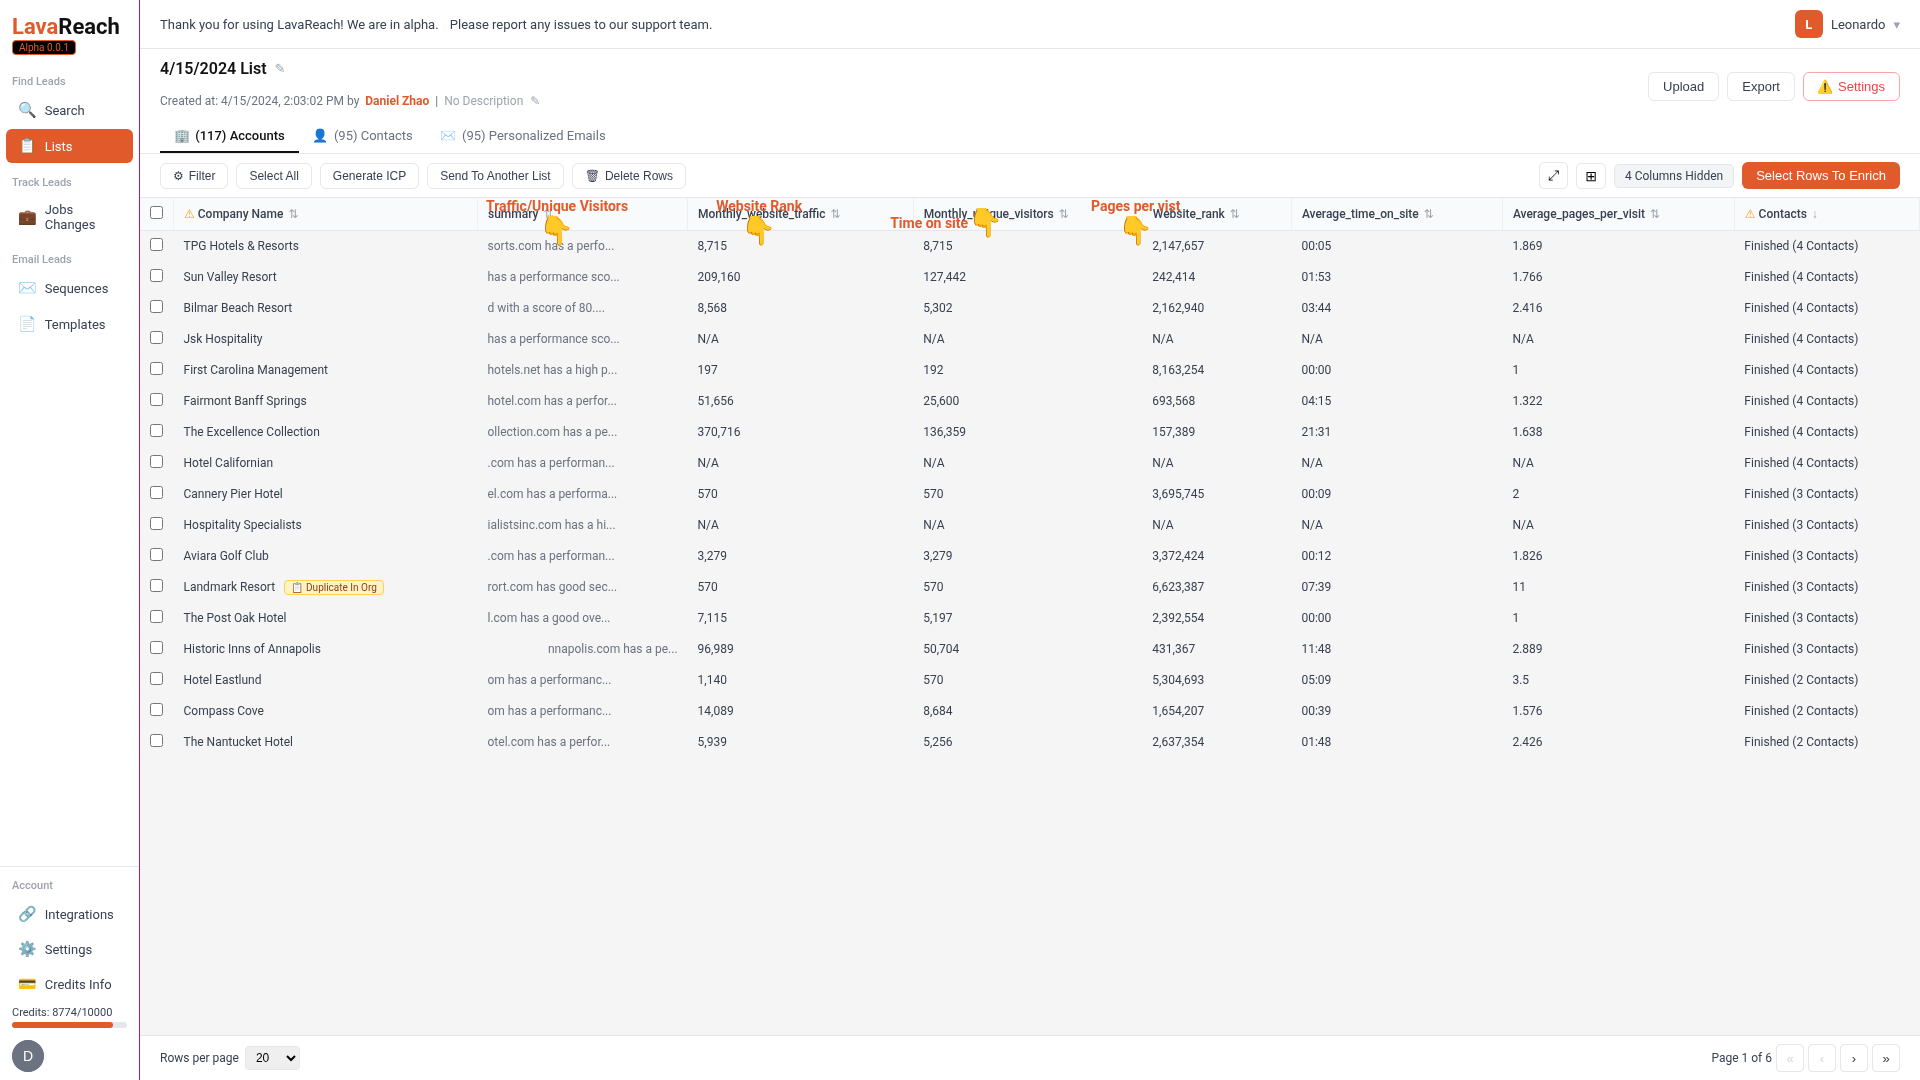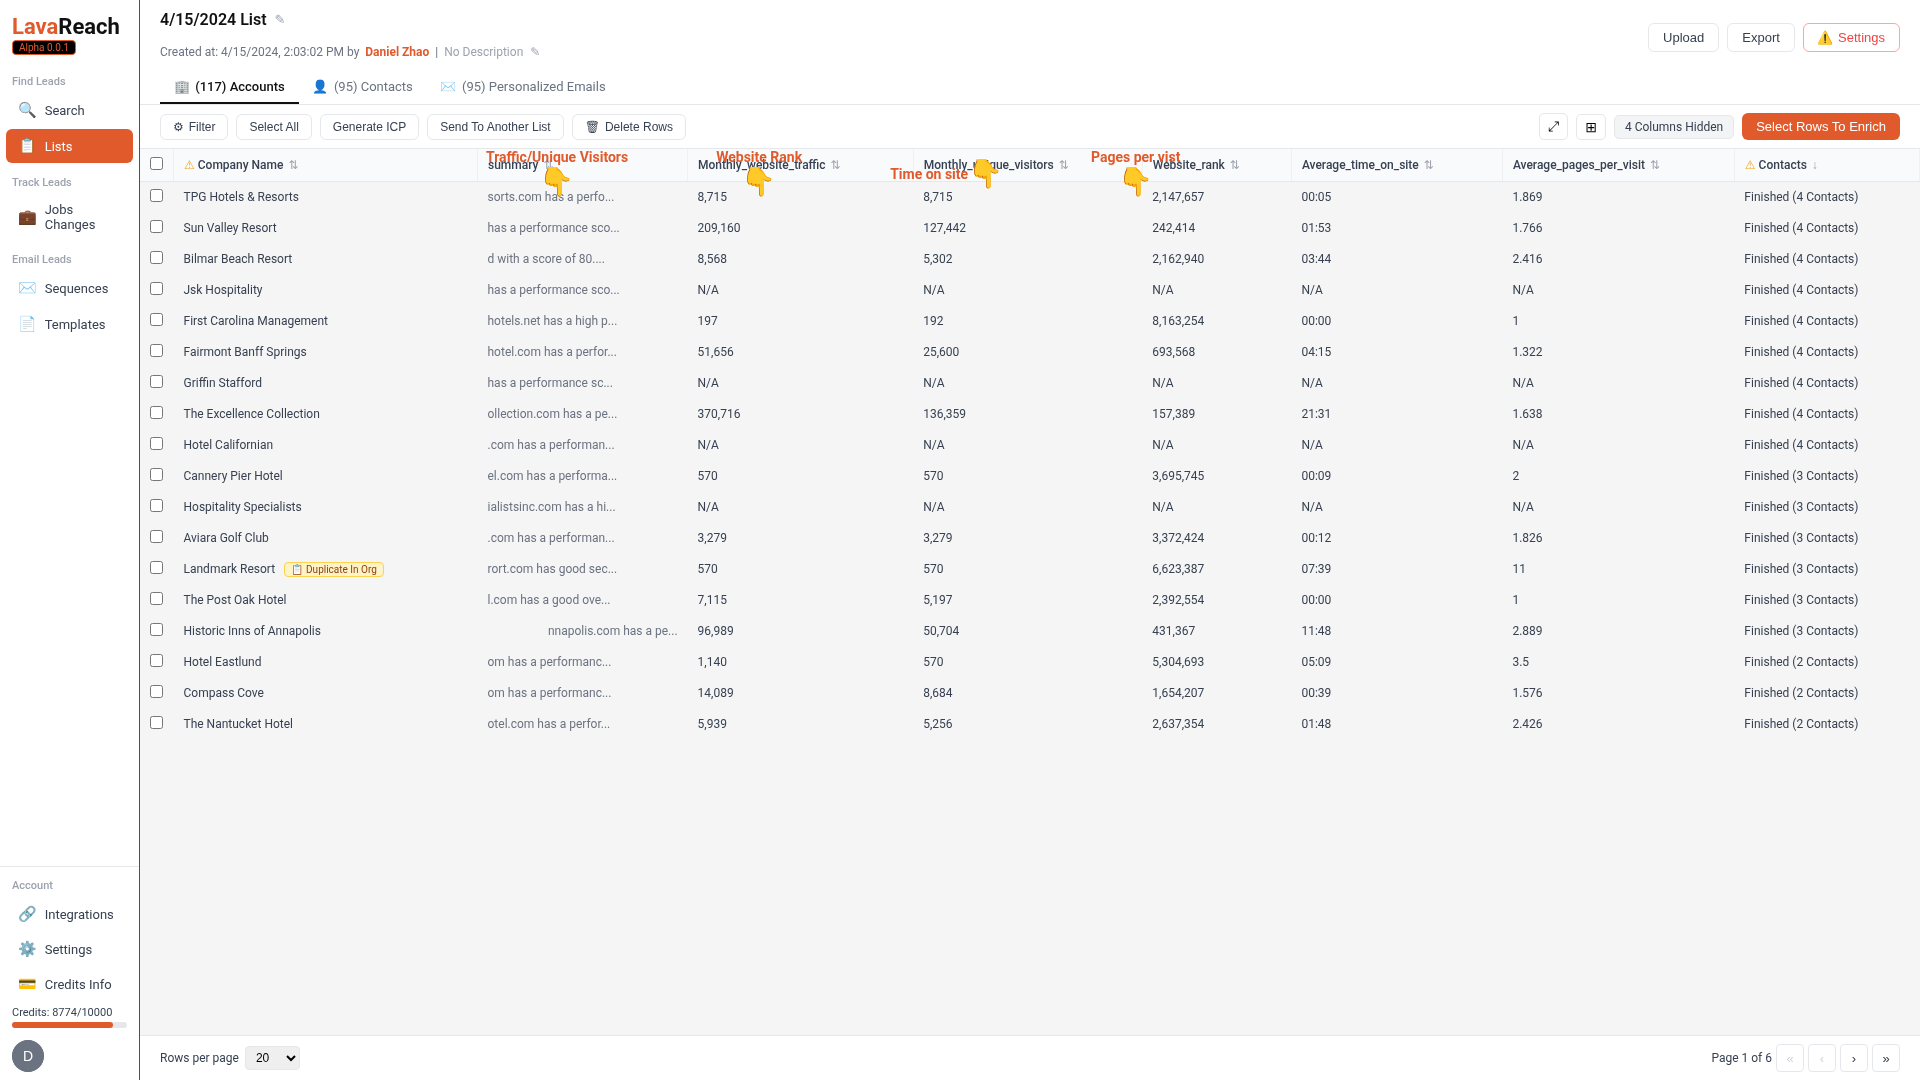--- a/index.html
+++ b/index.html
@@ -138,20 +138,32 @@
       <svg width="32" height="32" viewBox="0 0 32 32">
         <circle cx="16" cy="16" r="16" fill="#6b7280"></circle>
         <text x="16" y="21" text-anchor="middle" fill="#fff" font-size="14" font-family="sans-serif">D</text>
       </svg>
     </div>
   </div>
 </div>
 
 <div id="main">
 
+  <div class="top-banner">
+    <span>Thank you for using LavaReach! We are in alpha.</span>
+    &nbsp;
+    <span>Please report any issues to our support team.</span>
+    <div style="margin-left:auto;">
+      <div style="display:flex;align-items:center;gap:8px;">
+        <div class="user-avatar">L</div>
+        <span>Leonardo</span>
+        <span style="color:#9ca3af;">▾</span>
+      </div>
+    </div>
+  </div>
 
   <div class="page-header">
     <div class="page-title-row">
       <div style="display:flex;flex-direction:column;gap:16px;">
         <div style="display:flex;align-items:center;gap:8px;">
           <span class="page-title">4/15/2024 List</span>
           <span style="color:#9ca3af;cursor:pointer;">✎</span>
         </div>
         <div class="page-meta">
           <span>Created at: 4/15/2024, 2:03:02 PM by</span>
@@ -371,36 +383,20 @@
       <td>693,568</td>
       <td>04:15</td>
       <td>1.322</td>
       <td><span class="contacts-badge">Finished (4 Contacts)</span></td>
     </tr>
           <tr>
       <td class="cb-cell">
         <input type="checkbox" style="">
       </td>
       <td>
-        Griffin Stafford
-        
-      </td>
-      <td style="color:#6b7280;">has a performance sc...</td>
-      <td>N/A</td>
-      <td>N/A</td>
-      <td>N/A</td>
-      <td>N/A</td>
-      <td>N/A</td>
-      <td><span class="contacts-badge">Finished (4 Contacts)</span></td>
-    </tr>
-          <tr>
-      <td class="cb-cell">
-        <input type="checkbox" style="">
-      </td>
-      <td>
         The Excellence Collection
         
       </td>
       <td style="color:#6b7280;">ollection.com has a pe...</td>
       <td>370,716</td>
       <td>136,359</td>
       <td>157,389</td>
       <td>21:31</td>
       <td>1.638</td>
       <td><span class="contacts-badge">Finished (4 Contacts)</span></td>

